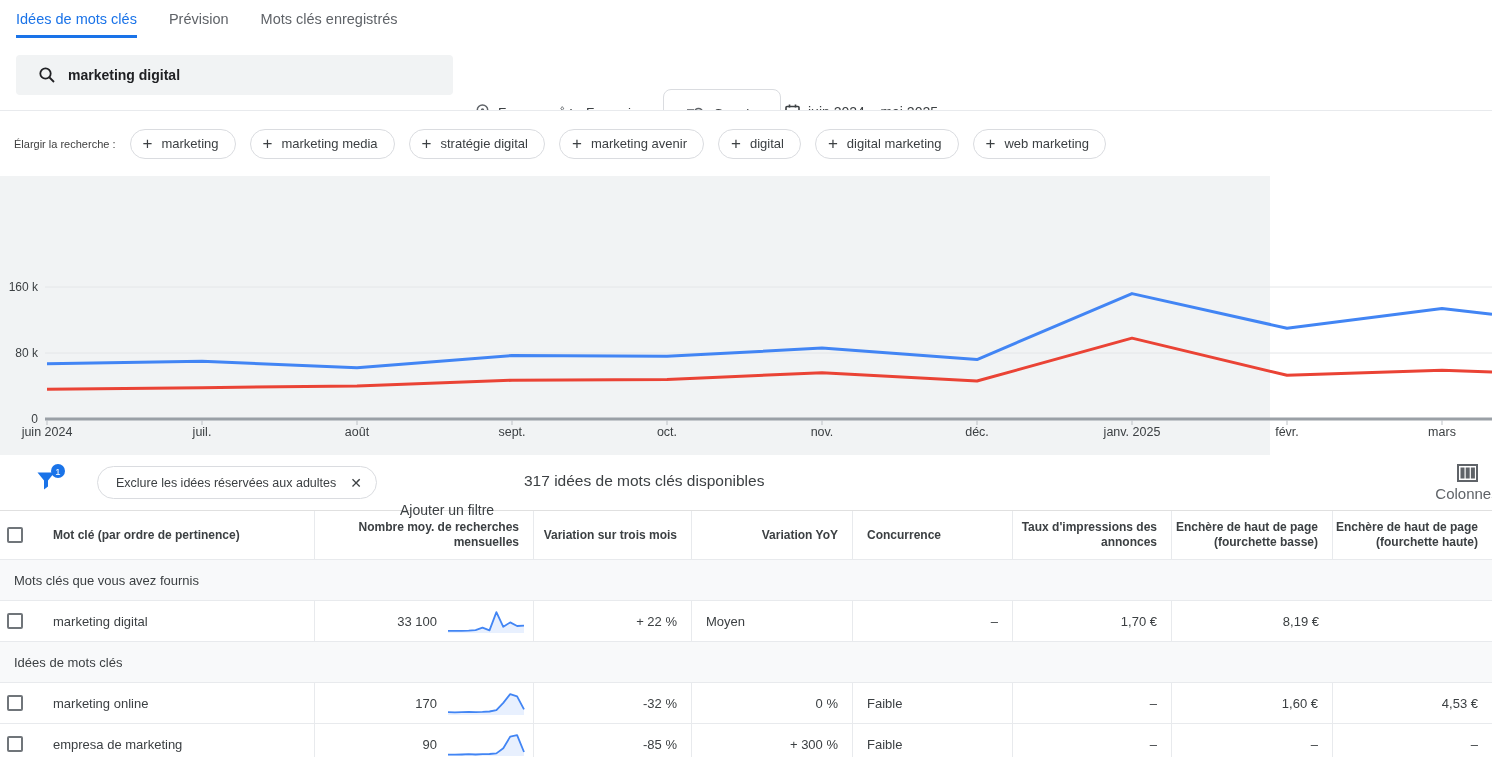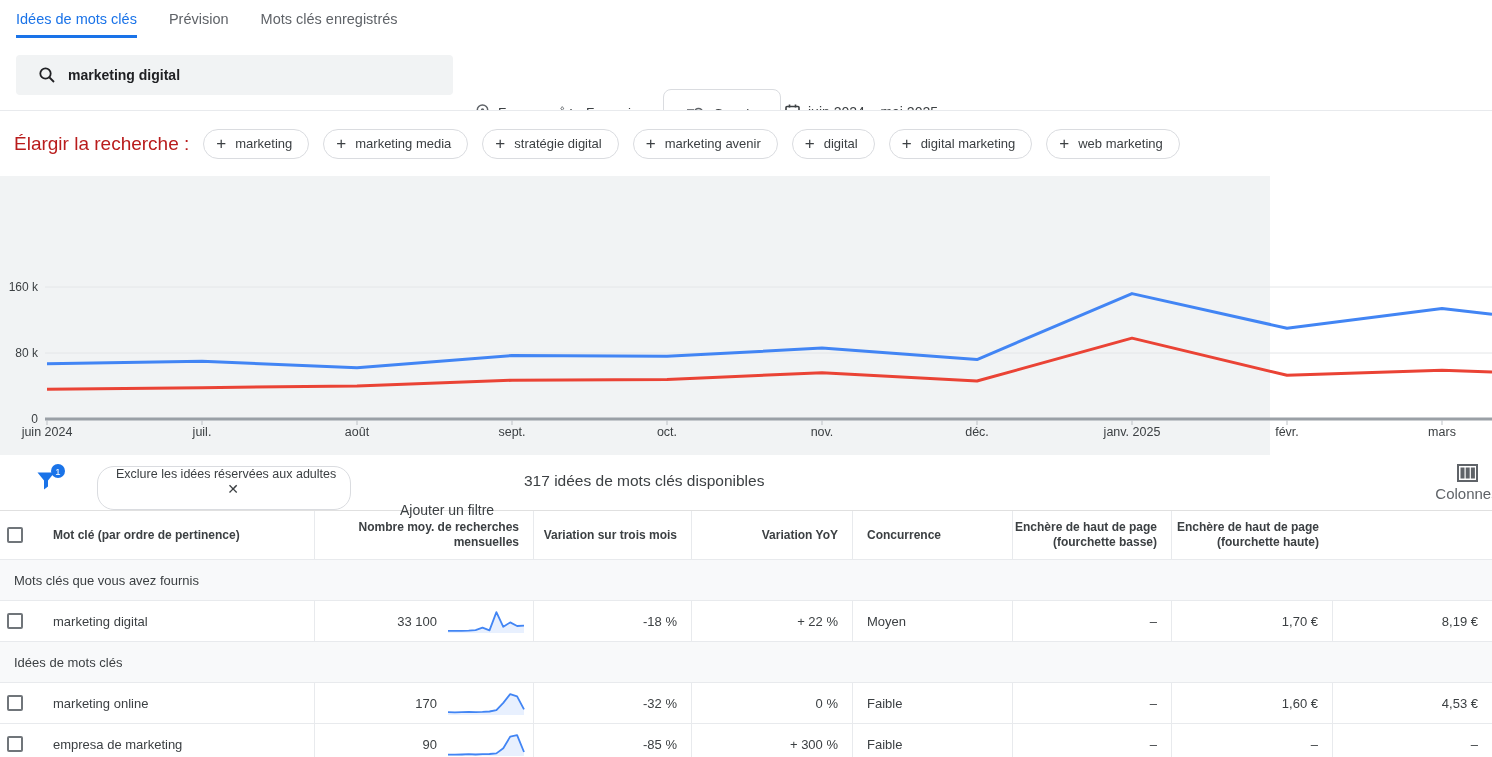--- a/index.html
+++ b/index.html
@@ -23,35 +23,35 @@
   .tb-item.lang { left:560px; top:66px; }
   .network-box { position:absolute; left:663px; top:51px; width:118px; height:48px; border:1px solid #dadce0; border-radius:8px; display:flex; align-items:center; justify-content:center; gap:8px; font-size:13.5px; color:#3c4043; cursor:pointer; }
   .daterange { position:absolute; left:785px; top:66px; display:flex; align-items:center; gap:8px; font-size:14px; color:#3c4043; cursor:pointer; }
   .caret { width:0; height:0; border-left:5px solid transparent; border-right:5px solid transparent; border-top:5px solid #5f6368; margin-left:26px; }
   .date-underline { position:absolute; left:801px; top:95px; width:172px; height:1px; background:#dadce0; }
 
   .divider { position:absolute; top:110px; left:0; right:0; height:1px; background:#e8eaed; }
 
   
   .expand-row { position:absolute; top:111px; left:0; right:0; height:65px; display:flex; align-items:center; padding-left:14px; gap:14px; background:#fff; }
-  .expand-label { font-size:19px; color:#b91c1c; }
+  .expand-label { font-size:11px; color:#404040; }
   .chip { display:inline-flex; align-items:center; height:30px; border:1px solid #dadce0; border-radius:16px; padding:0 16px 0 12px; gap:9px; font-size:13px; color:#3c4043; background:#fff; cursor:pointer; white-space:nowrap; }
   .chip .plus { font-size:17px; color:#3c4043; line-height:1; }
 
   
   .chart-section { position:absolute; top:176px; left:0; width:1270px; height:279px; background:#f1f3f4; }
   .chart-section svg { position:absolute; left:0; top:0; }
   .y-label { position:absolute; width:38px; text-align:right; font-size:12px; color:#3c4043; }
   .x-label { position:absolute; top:249px; transform:translateX(-50%); font-size:12.5px; color:#3c4043; white-space:nowrap; }
 
   
   .filterbar { position:absolute; top:455px; left:0; right:0; height:56px; background:#fff; border-bottom:1px solid #e0e0e0; }
   .funnel-wrap { position:absolute; left:36px; top:15px; width:22px; height:22px; cursor:pointer; }
   .funnel-badge { position:absolute; top:-6px; right:-7px; width:14px; height:14px; border-radius:50%; background:#1a73e8; color:#fff; font-size:9.5px; display:flex; align-items:center; justify-content:center; }
-  .filter-chip { position:absolute; left:97px; top:11px; height:44px; display:inline-flex; align-items:center; border:1px solid #dadce0; border-radius:17px; padding:0 14px 0 18px; font-size:12.5px; color:#3c4043; background:#fff;flex-direction:column; }
+  .filter-chip { position:absolute; left:97px; top:11px; height:33px; display:inline-flex; align-items:center; border:1px solid #dadce0; border-radius:17px; padding:0 14px 0 18px; font-size:12.5px; color:#3c4043; background:#fff; }
   .filter-chip .x { margin-left:14px; font-size:14px; color:#3c4043; cursor:pointer; }
   .add-filter { position:absolute; left:400px; top:19px; font-size:14px; color:#3c4043; cursor:pointer;margin-top:28px; }
   .results-count { position:absolute; left:524px; top:17px; font-size:15.5px; color:#3c4043; }
   .columns-btn { position:absolute; right:-10px; top:9px; width:70px; display:flex; flex-direction:column; align-items:center; gap:3px; cursor:pointer; }
   .columns-btn .lbl { font-size:15px; color:#5f6368; }
 
   
   .ktable { position:absolute; top:511px; left:0; width:1492px; }
   .trow { display:grid; grid-template-columns:315px 219px 158px 161px 160px 159px 161px 159px; }
   .trow > div { border-right:1px solid #e8eaed; display:flex; align-items:center; }
@@ -231,20 +231,23 @@
       <div class="cell-r">
           <span>Variation sur trois mois</span>
         </div>
       <div class="cell-r">
           <span>Variation YoY</span>
         </div>
       <div class="cell-l">
           <span>Concurrence</span>
         </div>
       <div class="cell-r">
+          <span>Taux d'impressions des annonces</span>
+        </div>
+      <div class="cell-r">
           <span>Enchère de haut de page (fourchette basse)</span>
         </div>
       <div class="cell-r">
           <span>Enchère de haut de page (fourchette haute)</span>
         </div>
     </div>
 
     <div class="section-row">
         <span>Mots clés que vous avez fournis</span>
       </div>
@@ -255,23 +258,20 @@
           <span>marketing digital</span>
         </div>
       <div class="searchcell">
           <span>33 100</span>
           <svg class="sparkline" width="78" height="26">
             <path d="M1,25 L1.0,22.8 L7.9,22.8 L14.8,22.8 L21.7,22.6 L28.6,22.1 L35.5,19.7 L42.5,22.4 L49.4,4.1 L56.3,18.8 L63.2,14.4 L70.1,18.0 L77.0,17.7 L77,25 Z" fill="#e8f0fe"></path>
             <polyline points="1.0,22.8 7.9,22.8 14.8,22.8 21.7,22.6 28.6,22.1 35.5,19.7 42.5,22.4 49.4,4.1 56.3,18.8 63.2,14.4 70.1,18.0 77.0,17.7" fill="none" stroke="#4285f4" stroke-width="1.8" stroke-linejoin="round"></polyline>
           </svg>
         </div>
       <div class="cell-r">
-          <span>-18 %</span>
-        </div>
-      <div class="cell-r">
           <span>+ 22 %</span>
         </div>
       <div class="cell-l">
           <span>Moyen</span>
         </div>
       <div class="cell-r">
           <span>–</span>
         </div>
       <div class="cell-r">
           <span>1,70 €</span>

